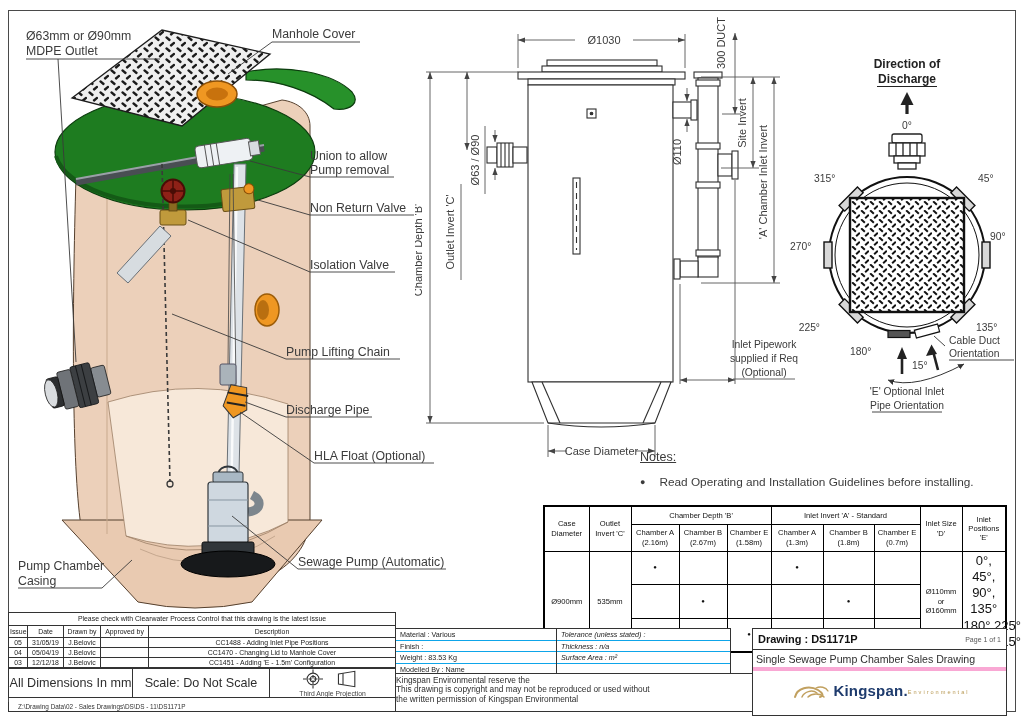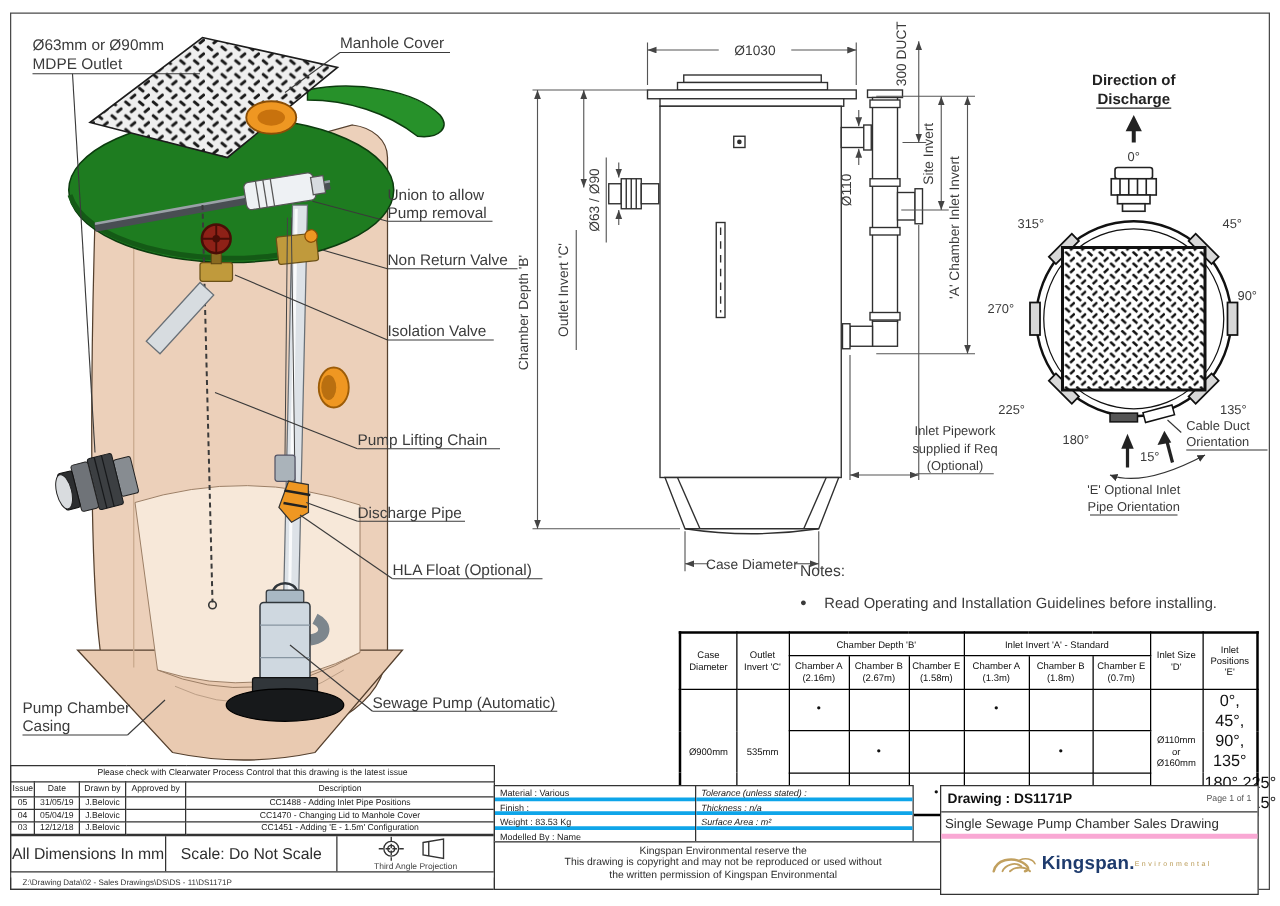--- a/index.html
+++ b/index.html
@@ -9,21 +9,21 @@
   .border-rect { position:absolute; left:8px; top:10px; width:1008px; height:702px; border:1px solid #4a4a4a; }
 
   svg text { font-family:"Liberation Sans", sans-serif; fill:#3b3b3b; }
   .cl  { font-size:12.3px; }
   .d11 { font-size:11px; }
   .d10 { font-size:10.3px; }
   .ob  { font-size:12px; font-weight:bold; fill:#222; }
 
   
   .notes { position:absolute; left:640px; top:450px; width:370px; color:#3b3b3b; }
-  .notes-heading { font-size:12.5px; }
+  .notes-heading { font-size:12.5px; text-decoration:underline; }
   .notes-item { display:flex; gap:14px; margin-top:11px; font-size:11.8px; }
   .notes-bullet { font-size:9px; line-height:15px; }
 
   
   table.spec { position:absolute; left:543px; top:505px; width:462px; border-collapse:collapse; table-layout:fixed; border:2px solid #000; }
   table.spec th, table.spec td { border:1px solid #000; font-weight:normal; font-size:7.6px; text-align:center; vertical-align:middle; padding:1px; color:#111; line-height:1.25; }
   table.spec tr.h1 th { height:18px; }
   table.spec tr.h2 th { height:27px; }
   table.spec td { height:22px; }
   table.spec td.dot { font-size:6px; }
@@ -40,23 +40,23 @@
   .footer-cell { border-right:1px solid #333; display:flex; align-items:center; justify-content:center; color:#2e2e2e; font-size:12.6px; }
   .fc1 { width:124px; } .fc2 { width:137px; }
   .fc3 { flex:1; border-right:none; flex-direction:column; justify-content:center; }
   .fc3 .cap { font-size:6.8px; color:#444; margin-top:1px; }
   .path-row { position:absolute; left:8px; top:702px; width:388px; height:10px; border:1px solid #333; border-top:none; font-size:6.4px; color:#333; padding-left:9px; line-height:9px; }
 
   
   .tb-box { position:absolute; border:1px solid #333; background:#fff; }
   .tb-mat { left:395px; top:628px; width:187px; height:46px; }
   .tb-tol { left:556px; top:628px; width:175px; height:46px;font-style:italic; }
-  .tb-row { height:11.5px; line-height:11.5px; font-size:7.2px; color:#222; padding-left:4px; border-bottom:3px solid #0ea5e9; }
+  .tb-row { height:11.5px; line-height:11.5px; font-size:7.2px; color:#222; padding-left:4px; border-bottom:1px solid #0ea5e9; }
   .tb-row.noline { border-bottom:none; }
-  .tb-disc { left:395px; top:673px; width:367px; height:39px; text-align:center; font-size:8.3px; color:#2e2e2e; line-height:1.12; padding-top:2px; }
+  .tb-disc { left:395px; top:673px; width:367px; height:39px; font-size:8.3px; color:#2e2e2e; line-height:1.12; padding-top:2px; }
   .tb-draw { left:752px; top:628px; width:255px; height:88px; }
   .tbd-r1 { height:21px; border-bottom:1px solid #333; display:flex; align-items:center; justify-content:space-between; padding:0 5px; }
   .tbd-r1 .dno { font-size:11px; font-weight:bold; color:#111; }
   .tbd-r1 .pg  { font-size:7px; color:#555; }
   .tbd-r2 { height:21px; border-bottom:4px solid #f9a8d4; display:flex; align-items:center; padding-left:3px; font-size:10.6px; color:#2e2e2e; white-space:nowrap; }
   .tbd-r3 { height:40px; display:flex; flex-direction:row; align-items:center; justify-content:center; }
   .logo-name { font-size:15px; font-weight:bold; color:#1e3b6d; line-height:14px; letter-spacing:0.2px; }
   .logo-div  { font-size:5.6px; color:#b99a55; letter-spacing:2px; margin-top:1px; }
 </style>
 </head>

